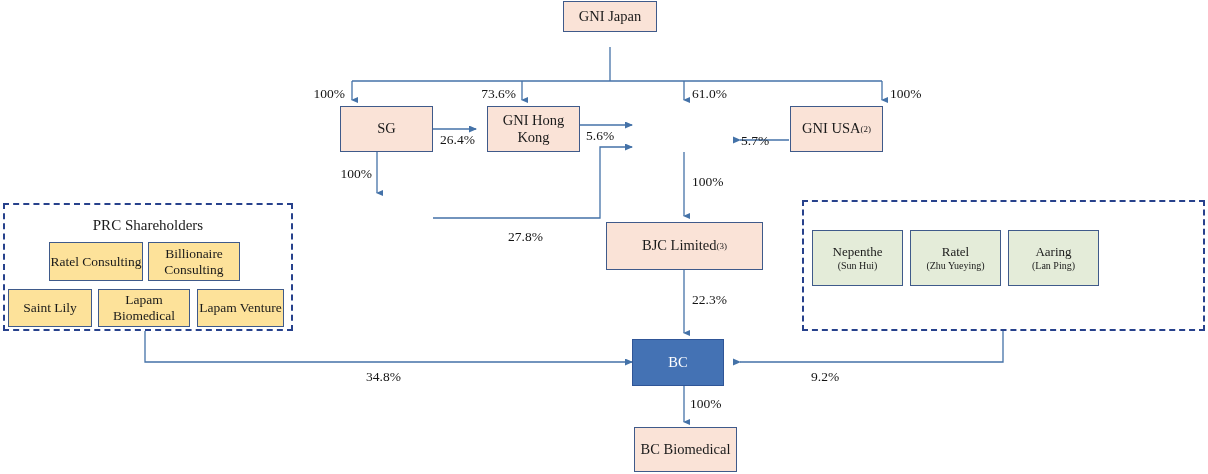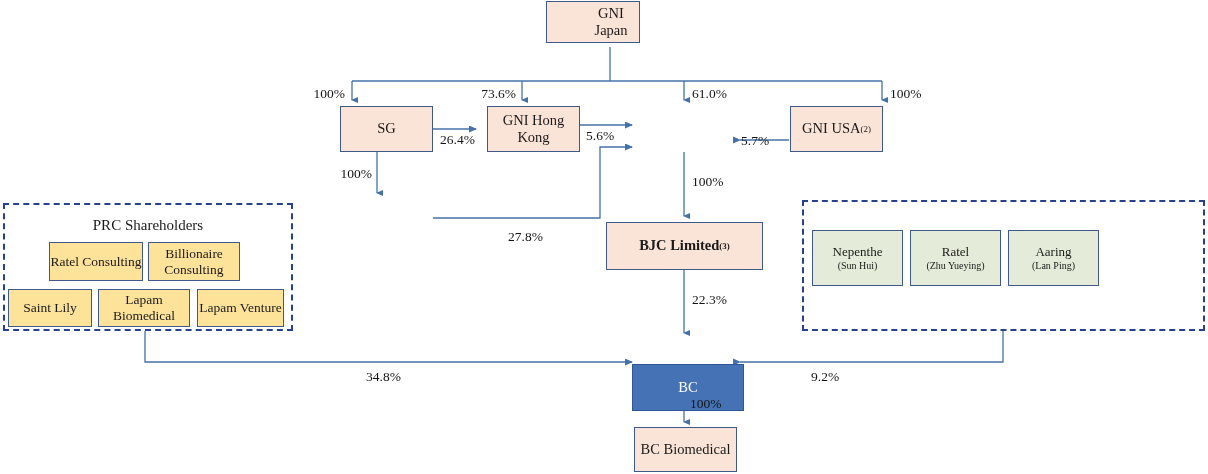--- a/index.html
+++ b/index.html
@@ -123,45 +123,45 @@
       <path d="M684,270 L684,333" marker-end="url(#arrow-down)"></path>
 
       <path d="M145,331 L145,362 L632,362" marker-end="url(#arrow-right)"></path>
 
       <path d="M1003,331 L1003,362 L740,362" marker-end="url(#arrow-left)"></path>
 
       <path d="M684,379 L684,422" marker-end="url(#arrow-down)"></path>
     </g>
   </svg>
 
-  <div class="node" style="left:546px;top:1px;width:94px;height:42px;padding-left:36px;">
+  <div class="node" style="left:563px;top:1px;width:94px;height:31px;">
     <span>GNI Japan</span>
   </div>
 
   <div class="node" style="left:340px;top:106px;width:93px;height:46px;">
     <span>SG</span>
   </div>
 
   <div class="node" style="left:487px;top:106px;width:93px;height:46px;">
     <span>GNI Hong Kong</span>
   </div>
 
 
   <div class="node" style="left:790px;top:106px;width:93px;height:46px;">
     <span>GNI USA</span>
       <sup>(2)</sup>
   </div>
 
 
-  <div class="node" style="left:606px;top:222px;width:157px;height:48px;font-weight:bold;">
+  <div class="node" style="left:606px;top:222px;width:157px;height:48px;">
     <span>BJC Limited</span>
       <sup>(3)</sup>
   </div>
 
-  <div class="node blue" style="left:632px;top:339px;width:112px;height:47px;margin-top:25px;">
+  <div class="node blue" style="left:632px;top:339px;width:92px;height:47px;">
     <span>BC</span>
   </div>
 
   <div class="node" style="left:634px;top:427px;width:103px;height:45px;">
     <span>BC Biomedical</span>
   </div>
 
   <div class="group-box" style="left:3px;top:203px;width:290px;height:128px;"></div>
   <div class="group-title" style="left:3px;top:217px;width:290px;">PRC Shareholders</div>
 

